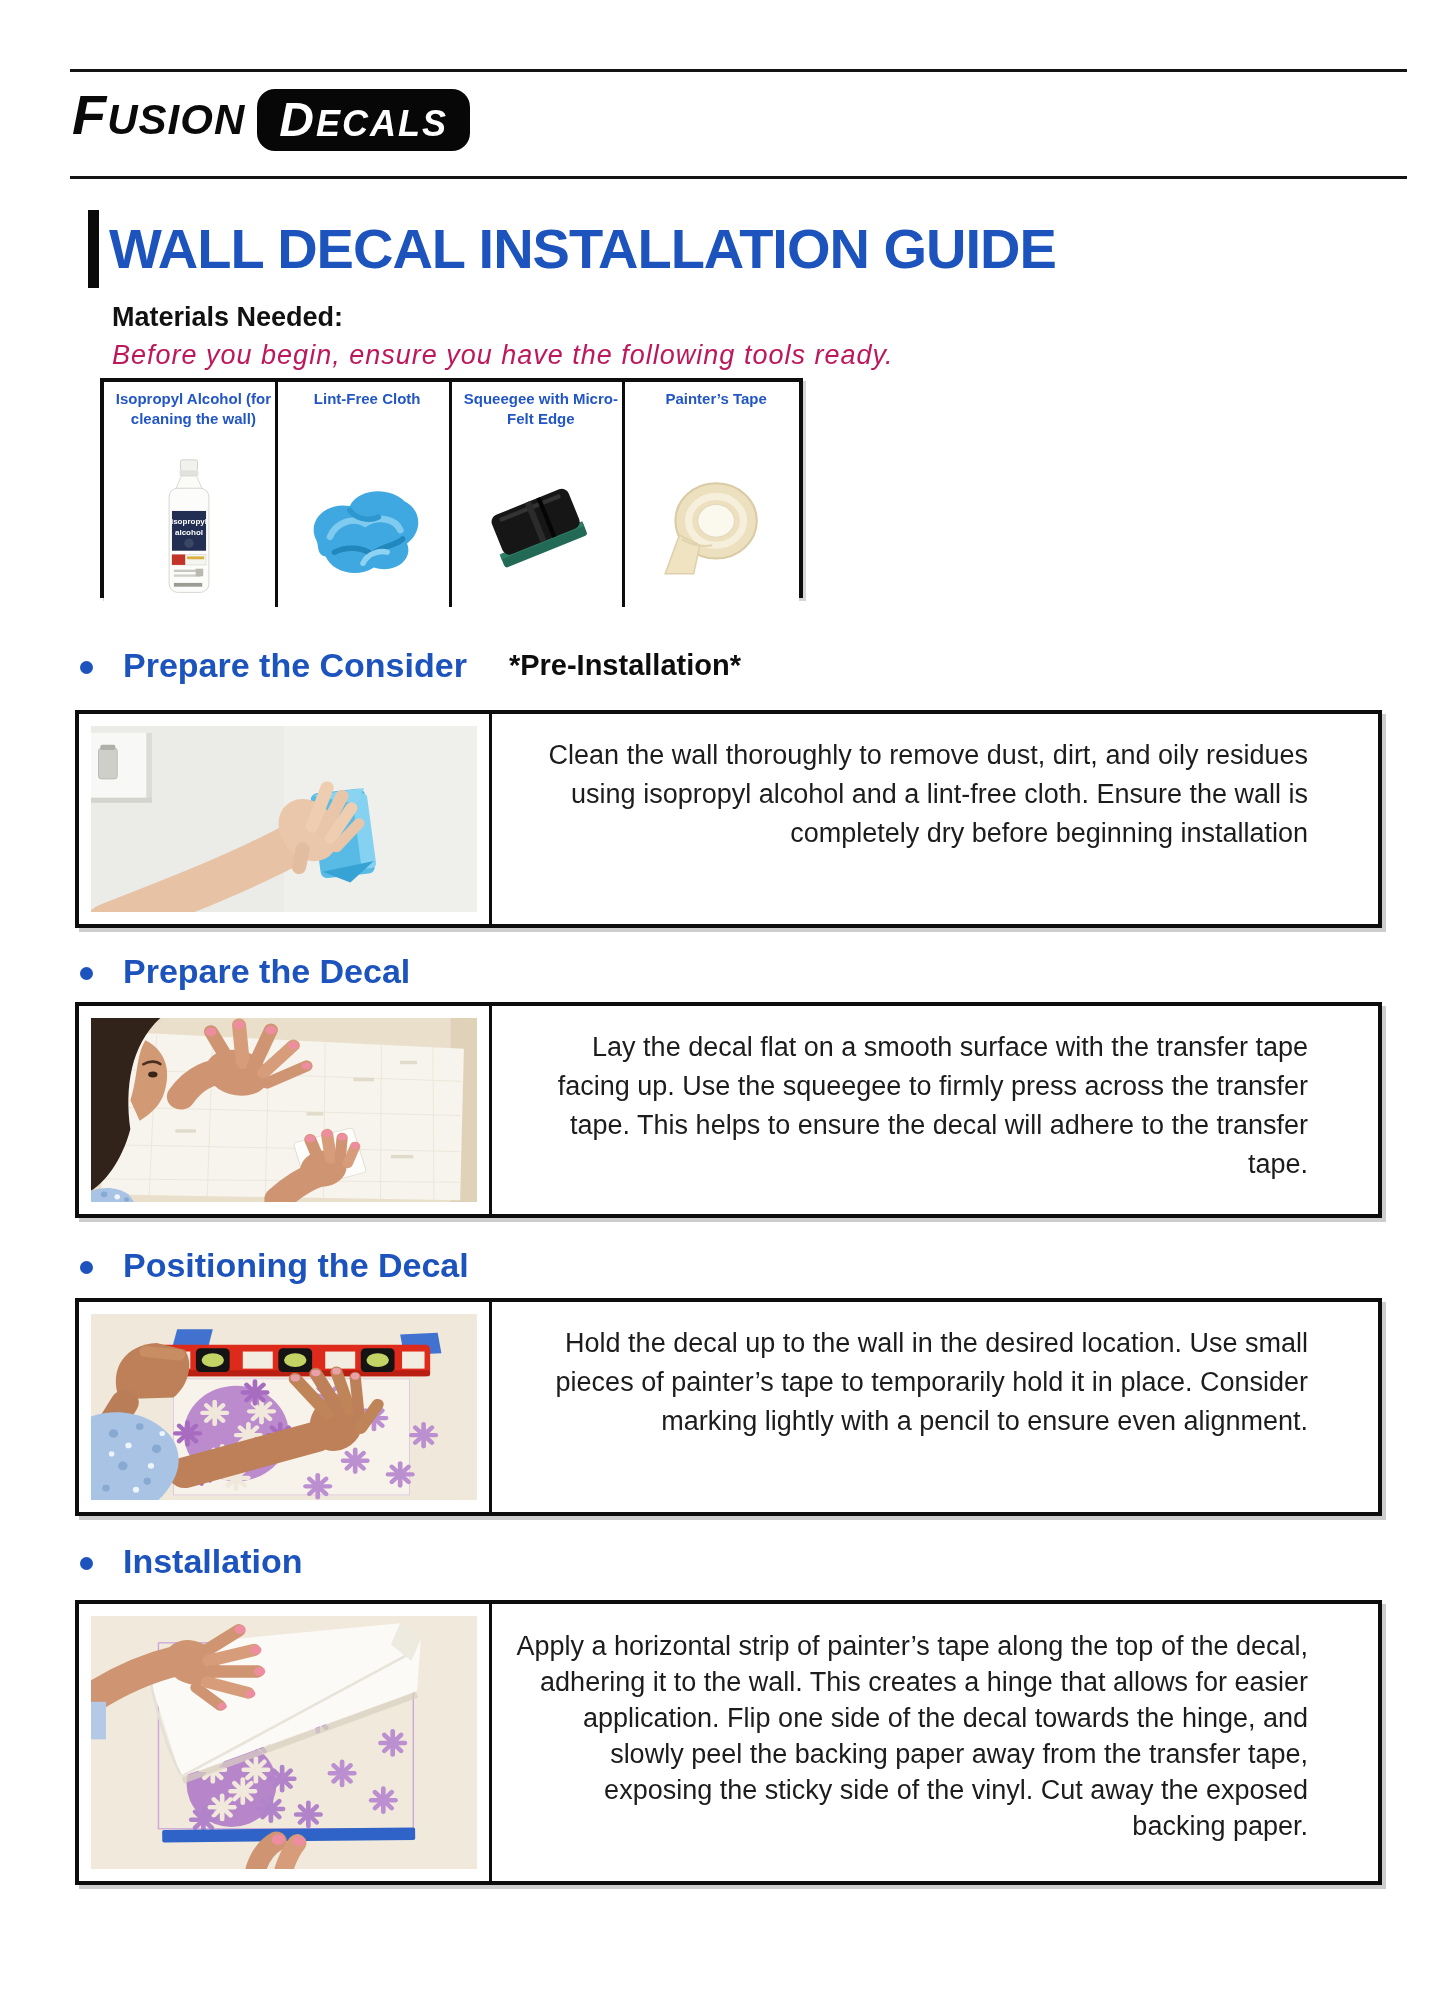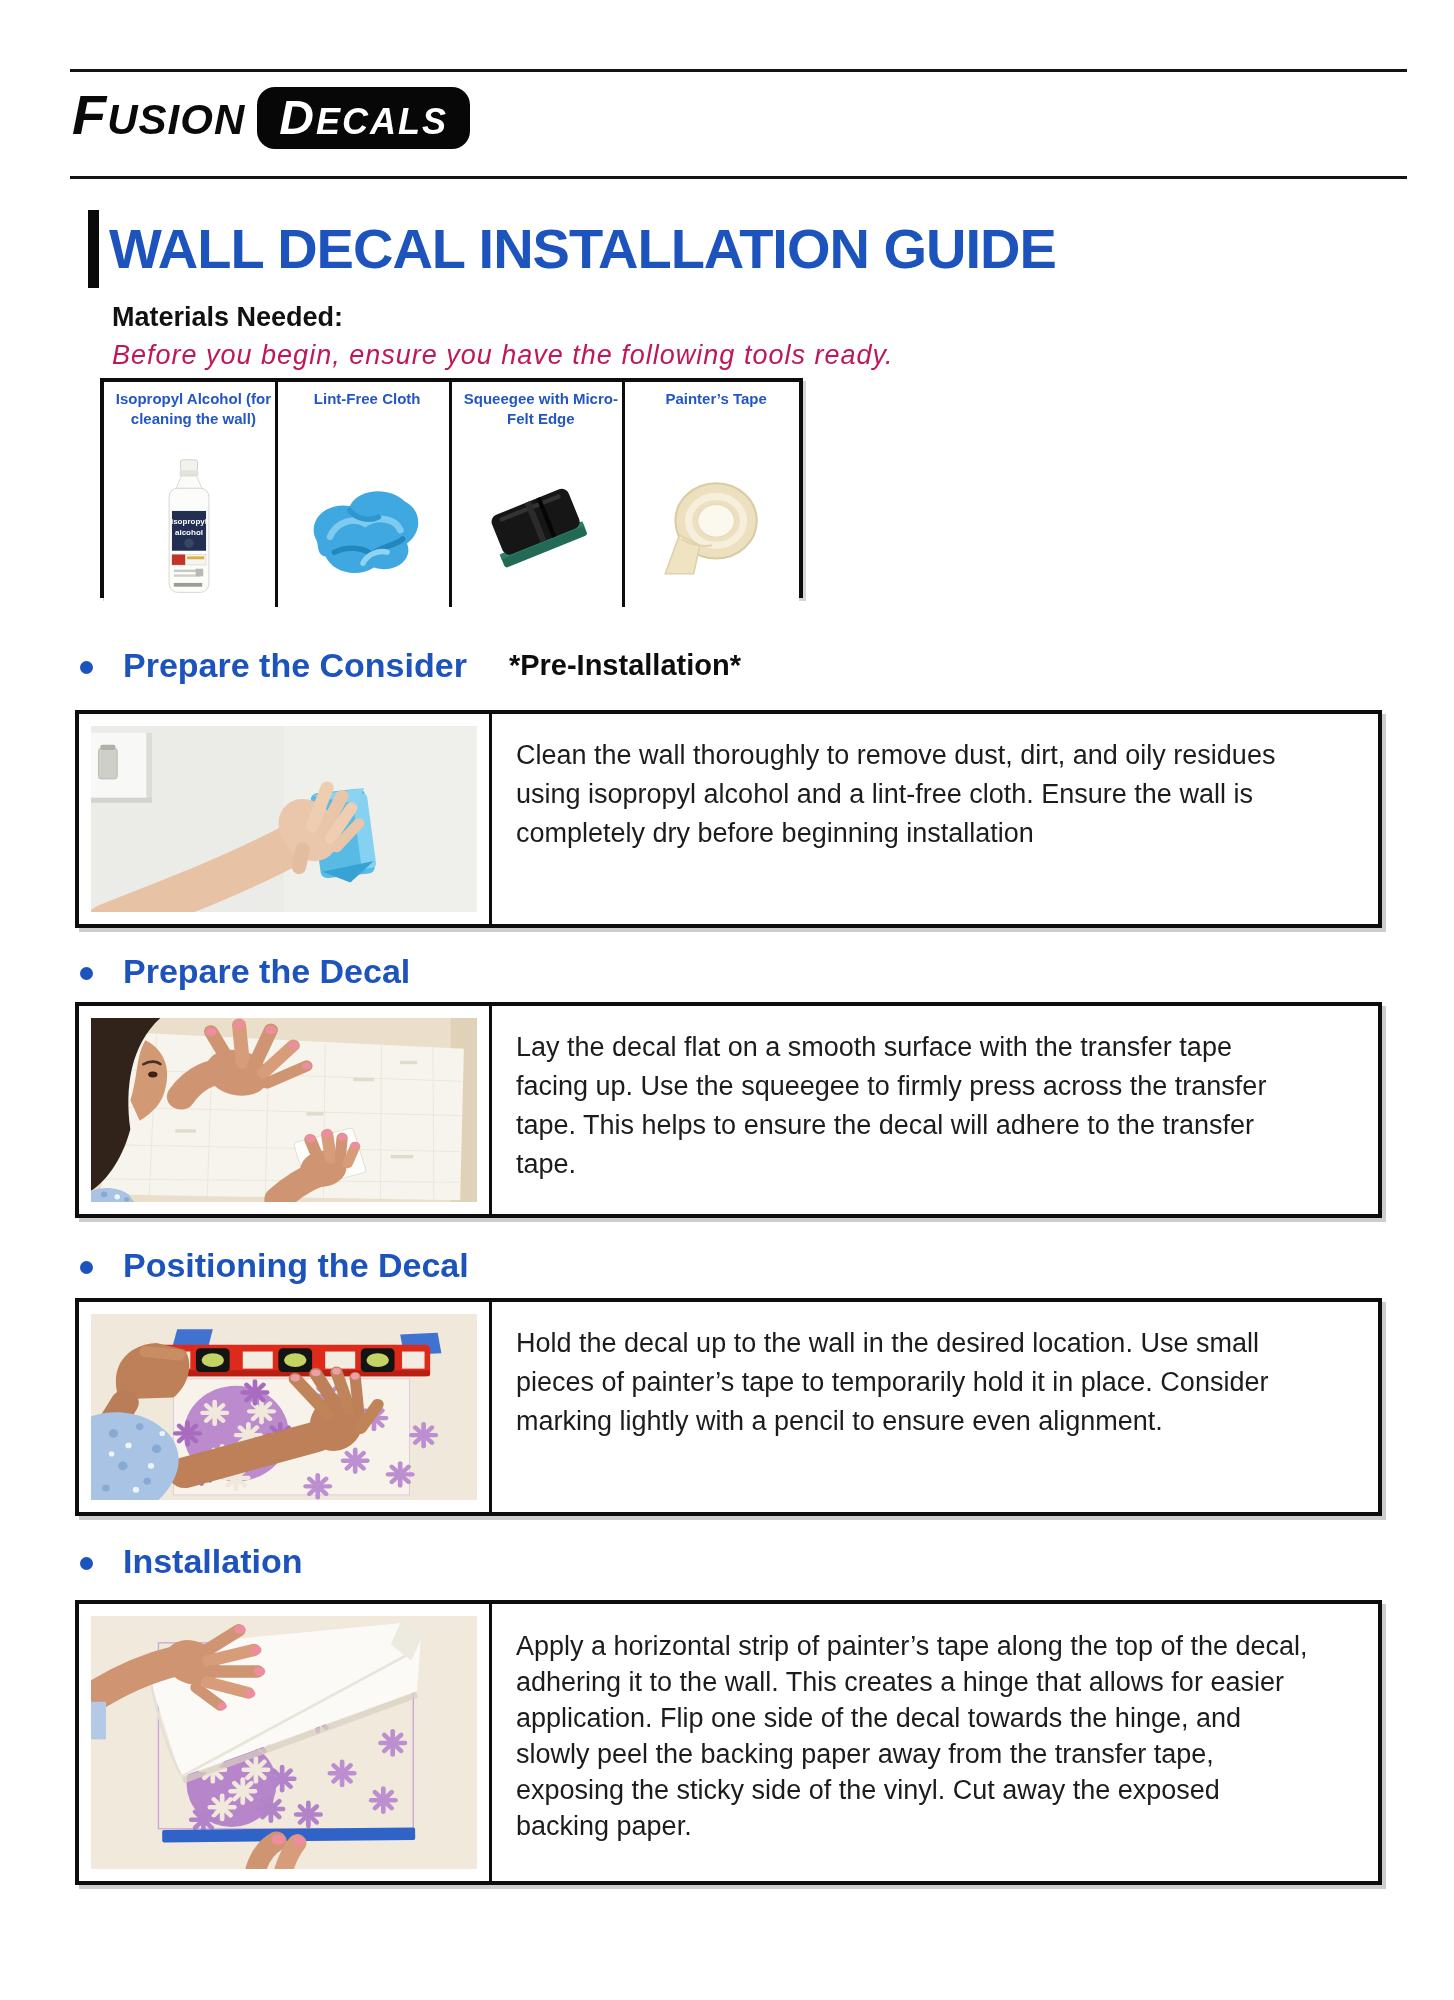--- a/index.html
+++ b/index.html
@@ -5,21 +5,21 @@
   html,body{margin:0;padding:0;background:#ffffff;}
   .page{
     position:relative;width:1454px;height:2000px;background:#ffffff;
     font-family:"Liberation Sans", sans-serif;color:#1c1c1c;overflow:hidden;
   }
   .rule{position:absolute;left:70px;width:1337px;height:3px;background:#141414;}
   .rule.top{top:69px;}
   .rule.second{top:176px;}
 
   
-  .logo{position:absolute;top:84px;left:72px;display:flex;align-items:center;}
+  .logo{position:absolute;top:84px;left:72px;display:flex;align-items:flex-end;}
   .logo-fusion{
     font-style:italic;font-weight:bold;font-size:42px;line-height:62px;
     letter-spacing:1px;color:#0a0a0a;display:inline-block;
   }
   .logo-fusion::first-letter{font-size:56px;}
   .logo-badge{
     position:relative;margin-left:12px;background:#070707;border-radius:18px;
     height:62px;display:flex;align-items:center;padding:0 22px;
   }
   .logo-decals{
@@ -61,21 +61,21 @@
   .sec-bullet{width:13px;height:13px;border-radius:50%;background:#1d53bc;margin:4px 0 0 5px;}
   .sec-title{font-size:34px;font-weight:bold;color:#1d53bc;margin-left:30px;white-space:nowrap;}
   .sec-note{font-size:29px;font-weight:bold;color:#0d0d0d;margin-left:42px;white-space:nowrap;}
   .sec-box{
     position:absolute;left:75px;width:1307px;border:4px solid #0d0d0d;background:#fff;
     display:flex;box-shadow:4px 4px 0 rgba(90,90,90,0.3);box-sizing:border-box;
   }
   .sec-photo{width:413px;min-width:413px;border-right:3px solid #0d0d0d;padding:12px;box-sizing:border-box;background:#fff;}
   .sec-photo svg{width:100%;height:100%;display:block;}
   .sec-text{
-    flex:1;padding:22px 70px 10px 24px;font-size:27px;line-height:39px;color:#1c1c1c;
+    flex:1;padding:22px 70px 10px 24px;font-size:27px;line-height:39px;color:#1c1c1c;text-align:right;
   }
   #box-installation .sec-text{line-height:36px;padding-top:24px;}
 </style>
 </head>
 <body>
 
 <div class="page">
 
   <div class="rule top"></div>
 

